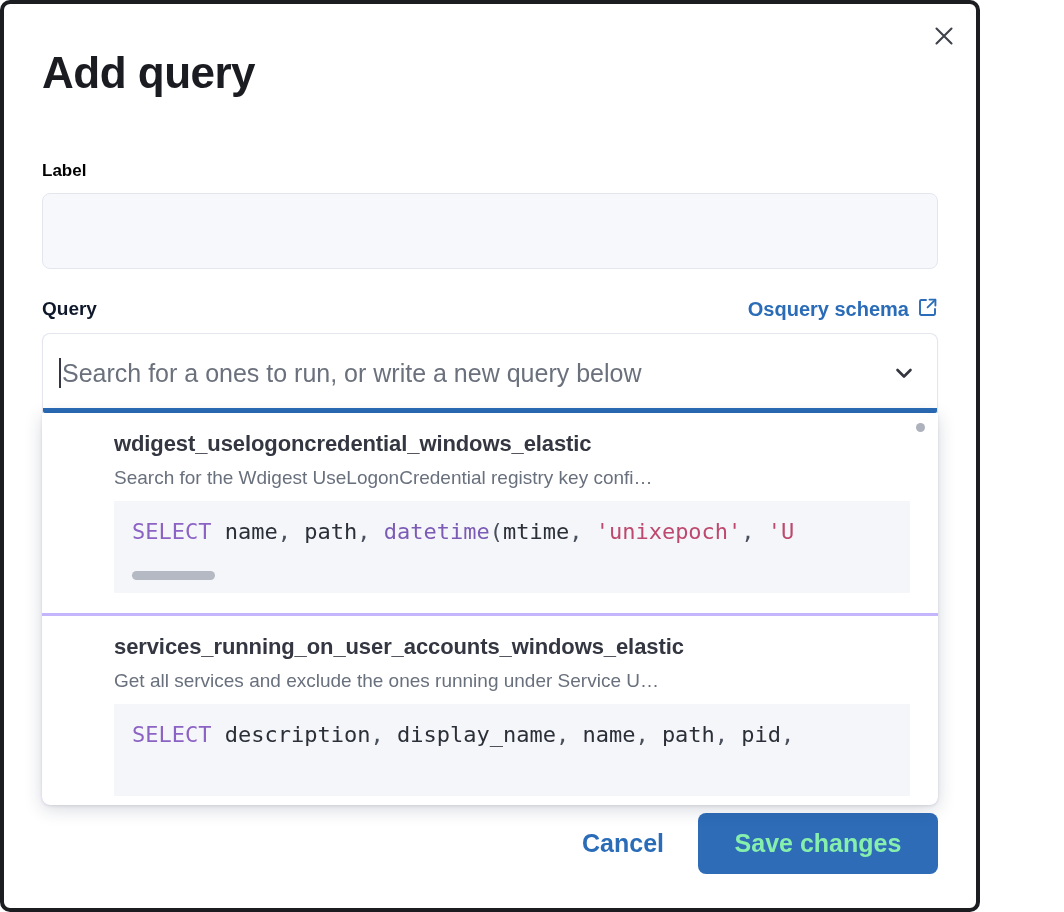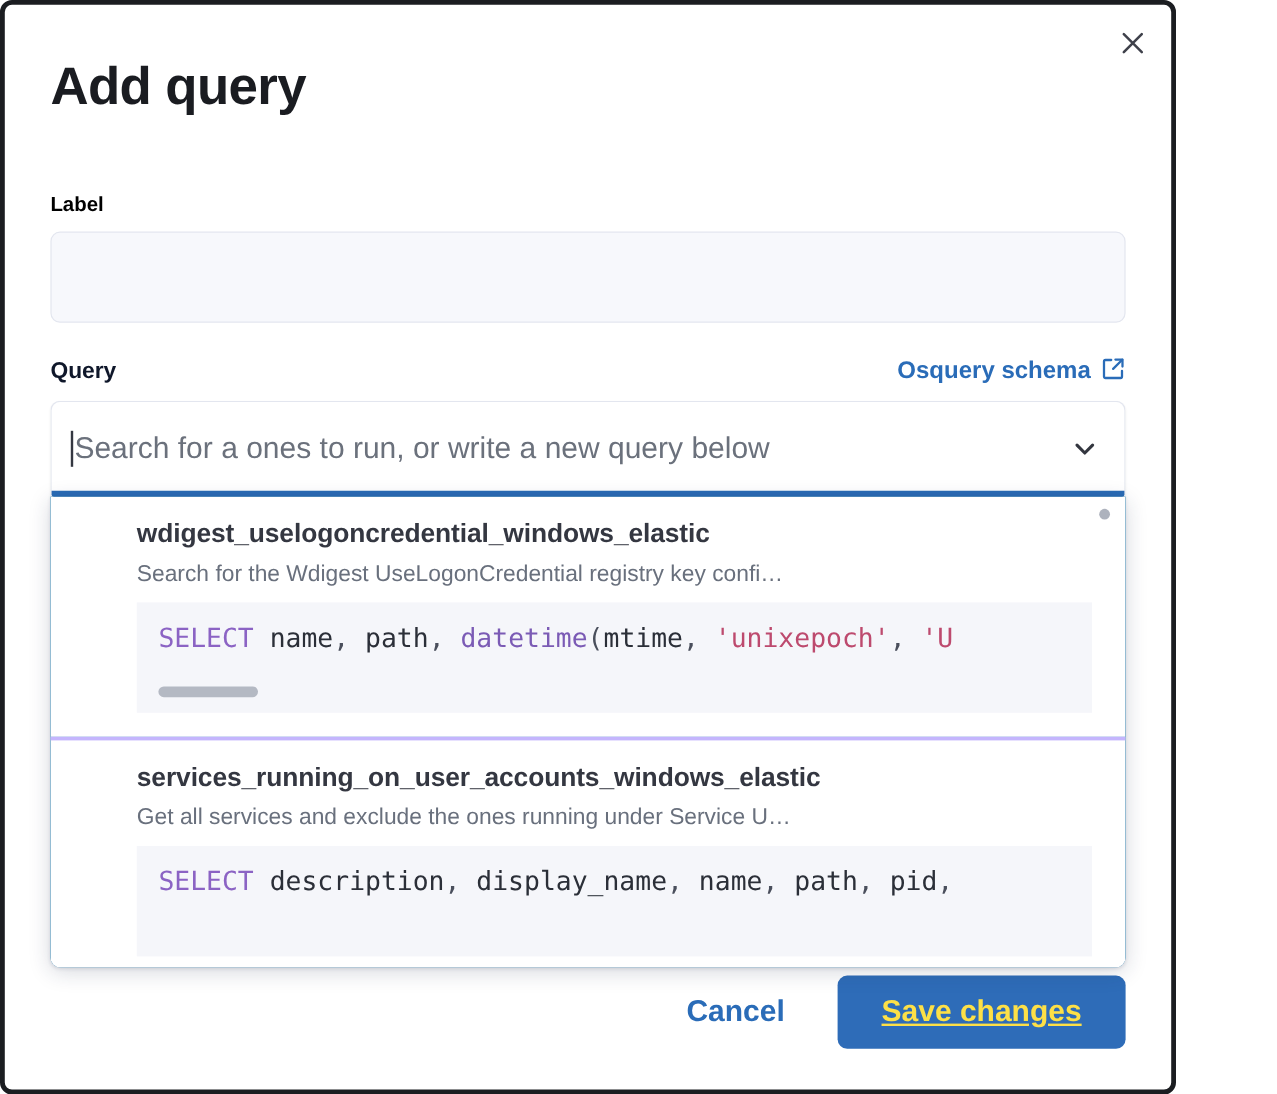--- a/index.html
+++ b/index.html
@@ -155,21 +155,21 @@
     background: #2a6bb5;
     border-radius: 0 0 2px 2px;
   }
 
   
   .dropdown {
     position: absolute;
     left: 0;
     right: 0;
     top: 80px;
-    background: #0369a1;
+    background: #c4b5fd;
     border-radius: 0 0 8px 8px;
     box-shadow: 0 4px 18px rgba(30,40,70,0.18), 0 1px 3px rgba(30,40,70,0.12);
     overflow: hidden;
     height: 392px;
     z-index: 30;
   }
 
   .dropdown-scrolldot {
     position: absolute;
     top: 10px;
@@ -238,21 +238,21 @@
 
   
   .modal-footer {
     position: absolute;
     left: 38px;
     right: 38px;
     bottom: 34px;
     display: flex;
     align-items: center;
     justify-content: flex-end;
-    gap: 38px;
+    gap: 28px;
     z-index: 10;
   }
 
   .btn-cancel {
     background: transparent;
     border: none;
     font-family: "Liberation Sans", sans-serif;
     font-size: 25px;
     font-weight: 700;
     color: #2a6cb8;
@@ -260,25 +260,24 @@
     padding: 10px 6px;
   }
 
   .btn-save {
     background: #2e6cb8;
     border: none;
     border-radius: 8px;
     font-family: "Liberation Sans", sans-serif;
     font-size: 25px;
     font-weight: 700;
-    color: #fde047;
+    color: #86efac;
     cursor: pointer;
     padding: 16px 34px;
     min-width: 240px;
-    text-decoration: underline;
   }
 </style>
 </head>
 <body>
 
 <div id="screen">
 
   <button class="close-btn">
     <span>
       <svg width="22" height="22" viewBox="0 0 22 22" aria-hidden="true">

